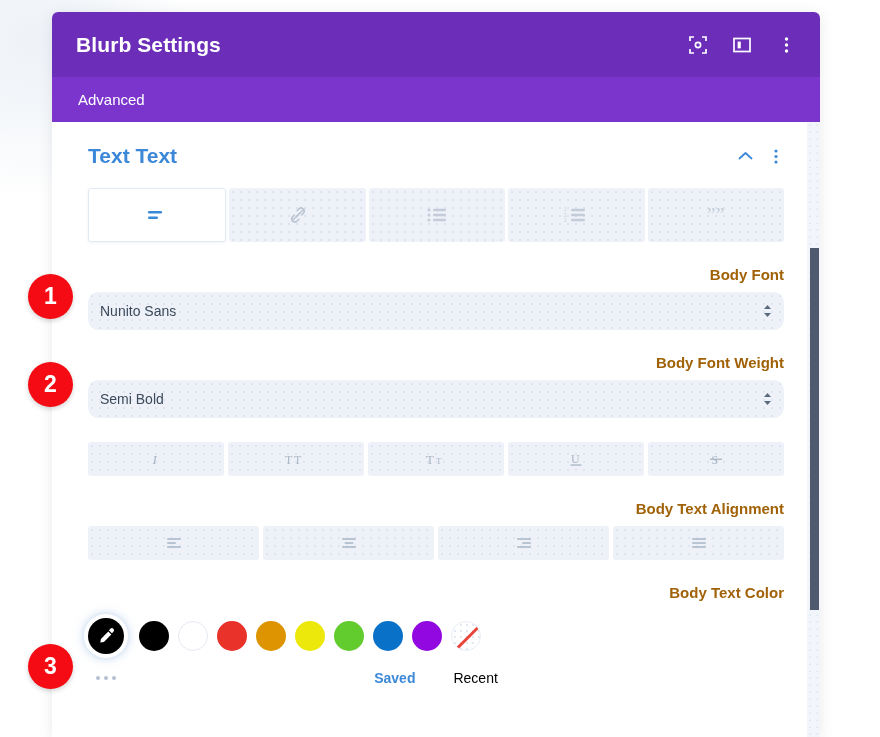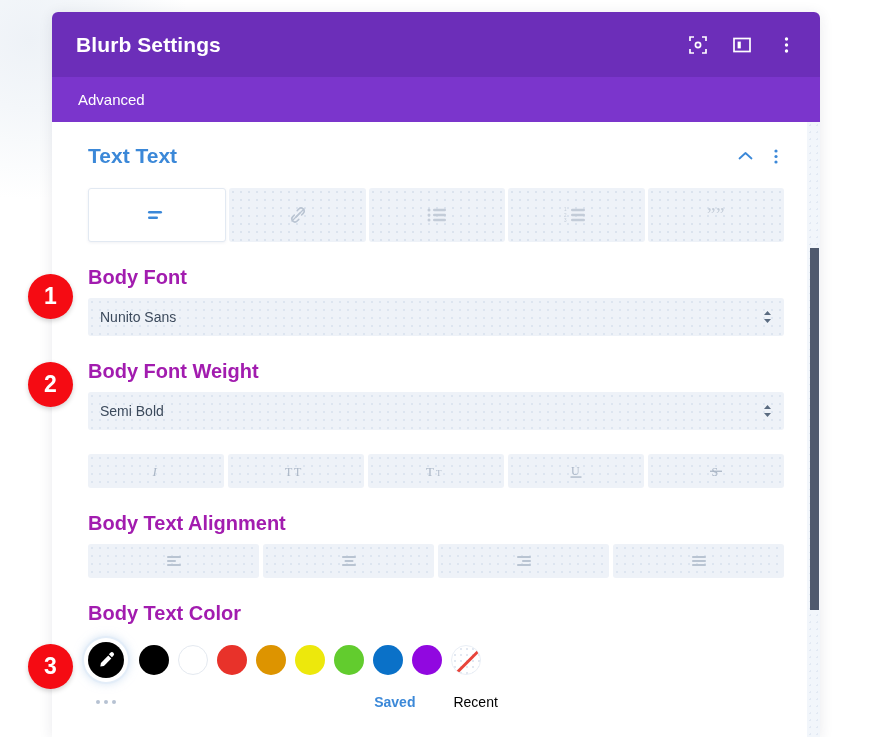--- a/index.html
+++ b/index.html
@@ -126,30 +126,31 @@
   }
   .mode-tab.active {
     background: #ffffff;
     border: 1px solid #e2e9f2;
     box-shadow: 0 1px 3px rgba(60,80,120,0.08);
   }
 
   
   .field { margin-top: 24px; }
   .field-label {
-    font-size: 20px;
+    font-size: 15px;
     font-weight: bold;
-    color: #a21caf;
+    color: #a16207;
     margin-bottom: 9px;
     display: block;
+    text-align: right;
   }
 
   .select-box {
     height: 38px;
-    border-radius: 3px;
+    border-radius: 11px;
     background-color: #eef2f8;
     background-image: radial-gradient(#dde5f0 1px, transparent 1px);
     background-size: 8px 8px;
     display: flex;
     align-items: center;
     padding: 0 12px;
     cursor: pointer;
     position: relative;
   }
   .select-value {

